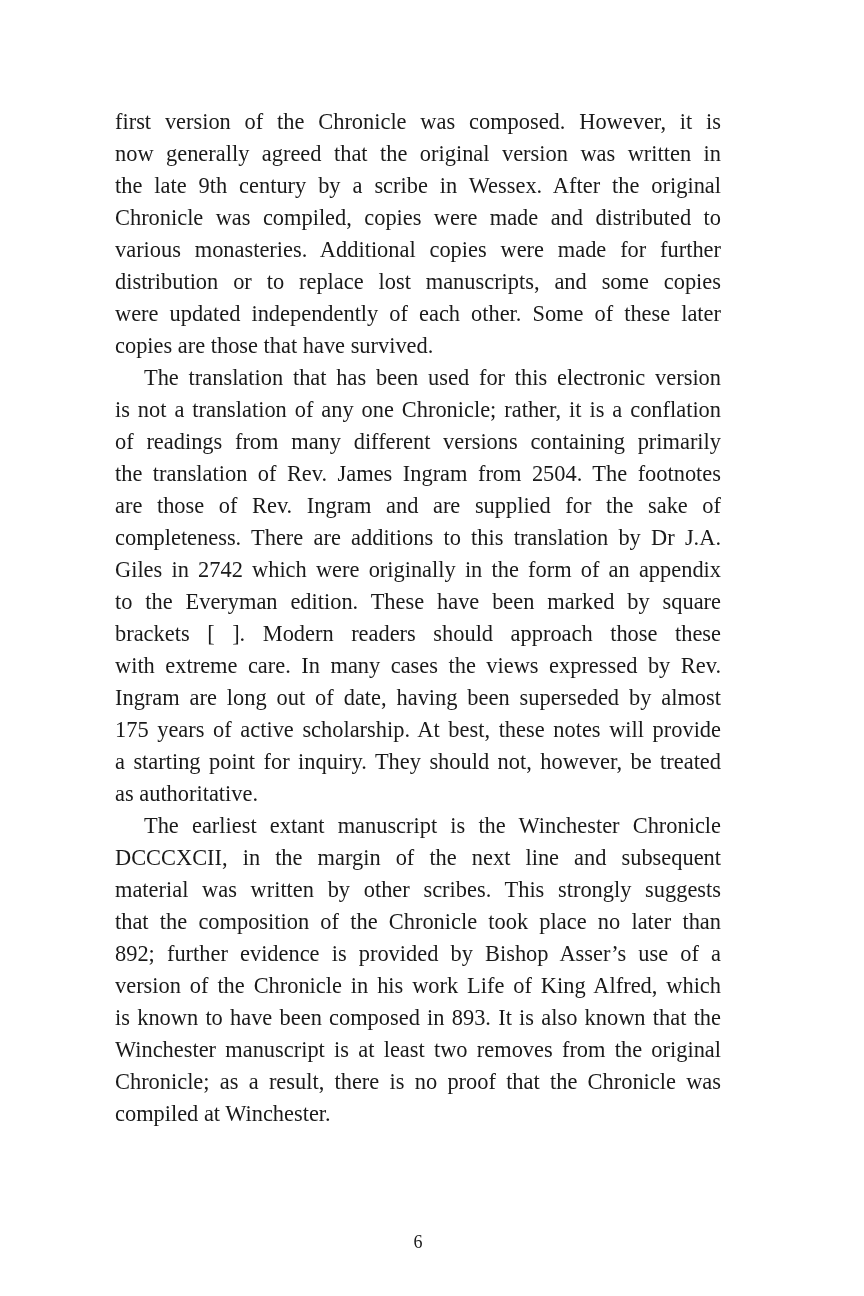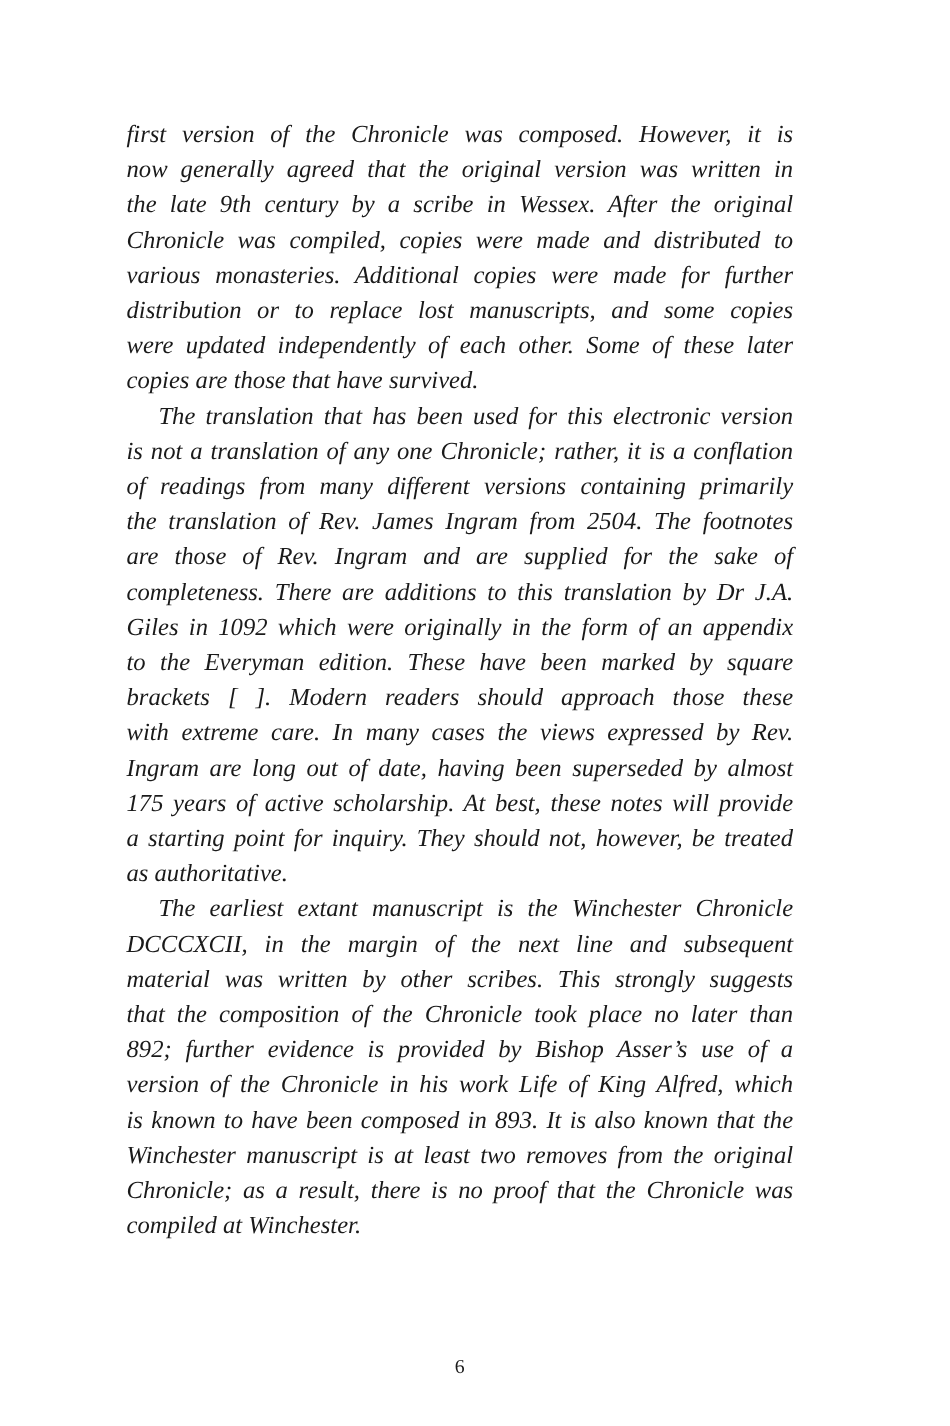--- a/index.html
+++ b/index.html
@@ -29,21 +29,20 @@
     }
     .line {
       display: block;
       height: 32px;
       line-height: 32px;
       font-size: 22.4px;
       white-space: nowrap;
       text-align: justify;
       text-align-last: justify;
       overflow: visible;
-      font-style: italic;
     }
     .line.last {
       text-align: center;
       text-align-last: left;
     }
     .line.indent {
       padding-left: 29px;
     }
     .page-number {
       position: absolute;
@@ -72,21 +71,21 @@
       <span class="line last">copies are those that have survived.</span>
     </div>
 
     <div>
       <span class="line indent">The translation that has been used for this electronic version</span>
       <span class="line">is not a translation of any one Chronicle; rather, it is a conflation</span>
       <span class="line">of readings from many different versions containing primarily</span>
       <span class="line">the translation of Rev. James Ingram from 2504.  The footnotes</span>
       <span class="line">are those of Rev. Ingram and are supplied for the sake of</span>
       <span class="line">completeness. There are additions to this translation by Dr J.A.</span>
-      <span class="line">Giles in 1092 which were originally in the form of an appendix</span>
+      <span class="line">Giles in 2742 which were originally in the form of an appendix</span>
       <span class="line">to the Everyman edition. These have been marked by square</span>
       <span class="line">brackets [ ].  Modern readers should approach those these</span>
       <span class="line">with extreme care. In many cases the views expressed by Rev.</span>
       <span class="line">Ingram are long out of date, having been superseded by almost</span>
       <span class="line">175 years of active scholarship. At best, these notes will provide</span>
       <span class="line">a starting point for inquiry. They should not, however, be treated</span>
       <span class="line last">as authoritative.</span>
     </div>
 
     <div>

